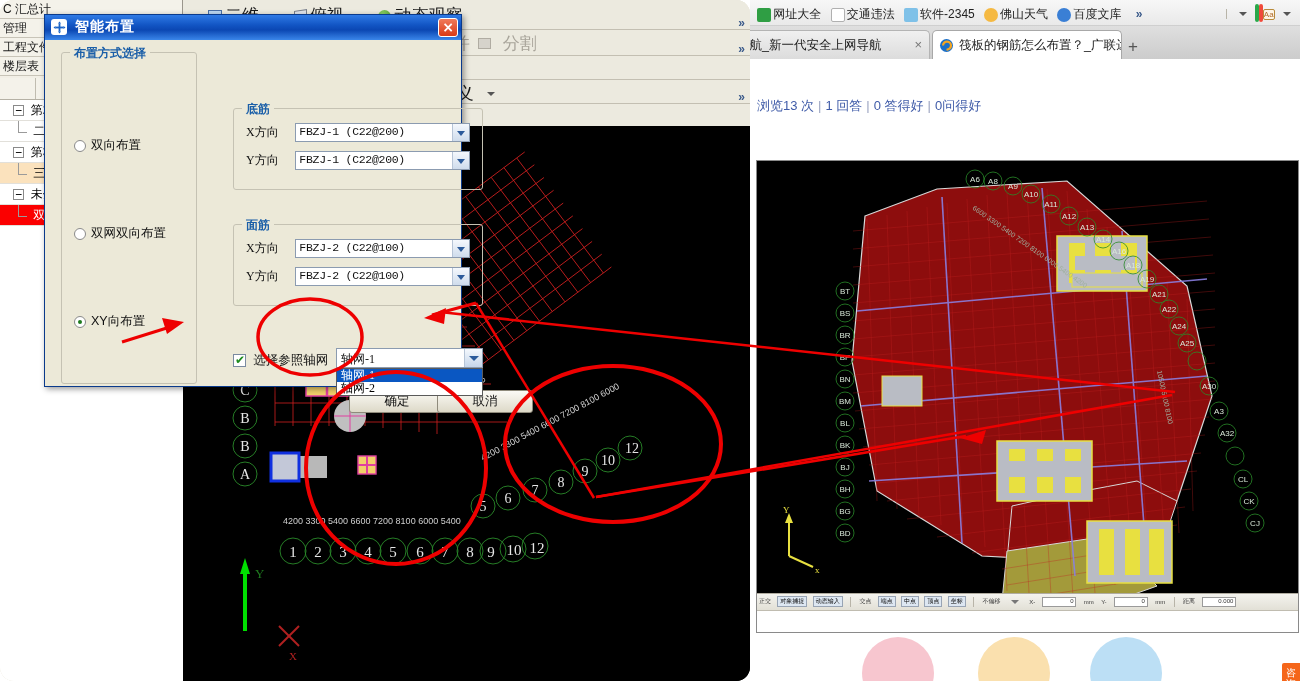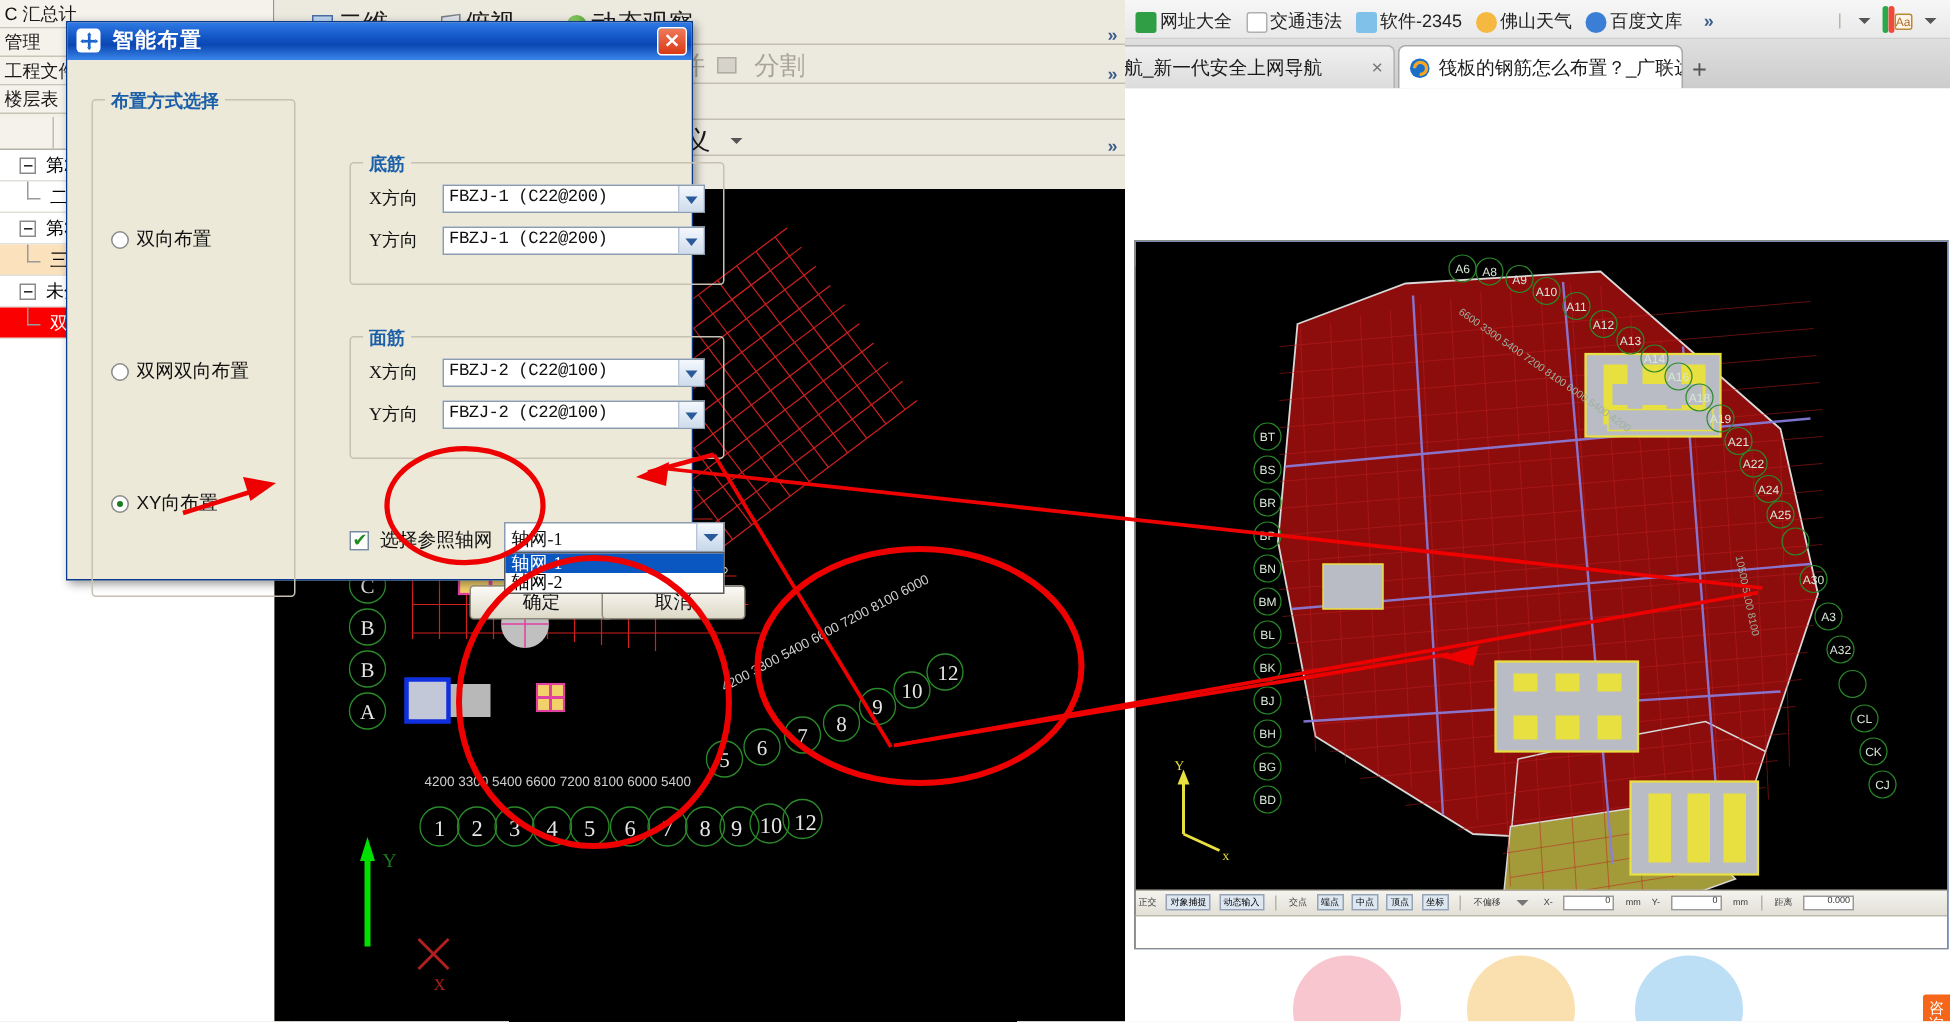--- a/index.html
+++ b/index.html
@@ -11,20 +11,21 @@
     font-size: 12px;
     background: #ffffff;
   }
   #root { position: relative; width: 1300px; height: 681px; overflow: hidden; }
 
   
   #cad-app {
     position: absolute; left: 0; top: 0; width: 750px; height: 681px;
     background: #e8e4d8;
     overflow: hidden;
+    border-radius: 14px;
   }
   
   #cad-sidebar {
     position: absolute; left: 0; top: 0; width: 183px; height: 681px;
     background: #f2efe6;
     border-right: 1px solid #9a968c;
   }
   .side-menu-row {
     height: 19px; line-height: 19px;
     padding-left: 3px;
@@ -181,21 +182,21 @@
     font-family:"DejaVu Sans", sans-serif;
   }
   #dlg-body { position:absolute; left:0; top:25px; width:416px; height:346px;
               background:#ece9d8; }
 
   .gbox { position:absolute; border:1px solid #c5c2b3; border-radius:3px; }
   .gbox > .glegend {
     position:absolute; top:-8px; left:8px; background:#ece9d8; padding:0 4px;
     font-size:12px; color:#1b5fa8; font-weight:bold;
   }
-  #gb-method { left:16px; top:26px; width:136px; height:332px; }
+  #gb-method { left:16px; top:12px; width:136px; height:332px; }
   #gb-bottom { left:188px; top:68px; width:250px; height:82px; }
   #gb-top    { left:188px; top:184px; width:250px; height:82px; }
 
   .radio-row { position:absolute; left:12px; white-space:nowrap; font-size:12.5px; color:#111; }
   .rdo {
     display:inline-block; width:12px; height:12px; border-radius:50%;
     border:1px solid #8a8a8a; background:#fff; vertical-align:middle;
     margin-right:5px; position:relative;
   }
   .rdo.on::after {
@@ -259,21 +260,21 @@
     background:#ffffff; border:1px solid #5a5a5a; z-index:30;
   }
   #axis-list .opt { height:13px; line-height:13px; padding-left:4px; font-size:12px;
                     color:#000; font-family:"Liberation Serif", serif; }
   #axis-list .opt.sel { background:#0a57c2; color:#ffffff; }
 
   .dbtn {
     position:absolute; height:23px; width:96px;
     background: linear-gradient(to bottom,#fbfaf5,#ddd9c8);
     border:1px solid #8f8b7c; border-radius:3px;
-    font-size:12.5px; color:#111; text-align:center; line-height:21px;
+    font-size:12.5px; color:#111; text-align:center; line-height:21px;margin-left:36px;
   }
   #btn-ok { left:268px; top:350px; }
   #btn-cancel { left:356px; top:350px; }
 
   
   #browser {
     position:absolute; left:750px; top:0; width:550px; height:681px;
     background:#ffffff; overflow:hidden;
   }
   #bm-bar {
@@ -787,20 +788,23 @@
               <path d="M4 7.5 A4 4 0 1 1 7.5 11.5" stroke="#f5a623" fill="none" stroke-width="2.2"></path>
             </svg>
         </span>
         <span class="tlabel">筏板的钢筋怎么布置？_广联达服</span>
         <span class="tclose">×</span>
       </div>
       <div id="tab-new">+</div>
     </div>
 
     <div id="page">
+      <div id="q-stats">
+        <span>浏览13 次</span><span class="sep">|</span><span>1 回答</span><span class="sep">|</span><span>0 答得好</span><span class="sep">|</span><span>0问得好</span>
+      </div>
 
       <div id="embed-img">
         <div id="embed-toolbar">
           <span class="mini-box">视图</span>
           <span class="tb-caret" style="border-top-color:#777;"></span>
           <span class="mini-sep"></span>
           <span class="mini-box">显示</span>
           <span class="mini-sep"></span>
           <span class="mini">直线</span>
           <span class="mini">三维显示</span>

